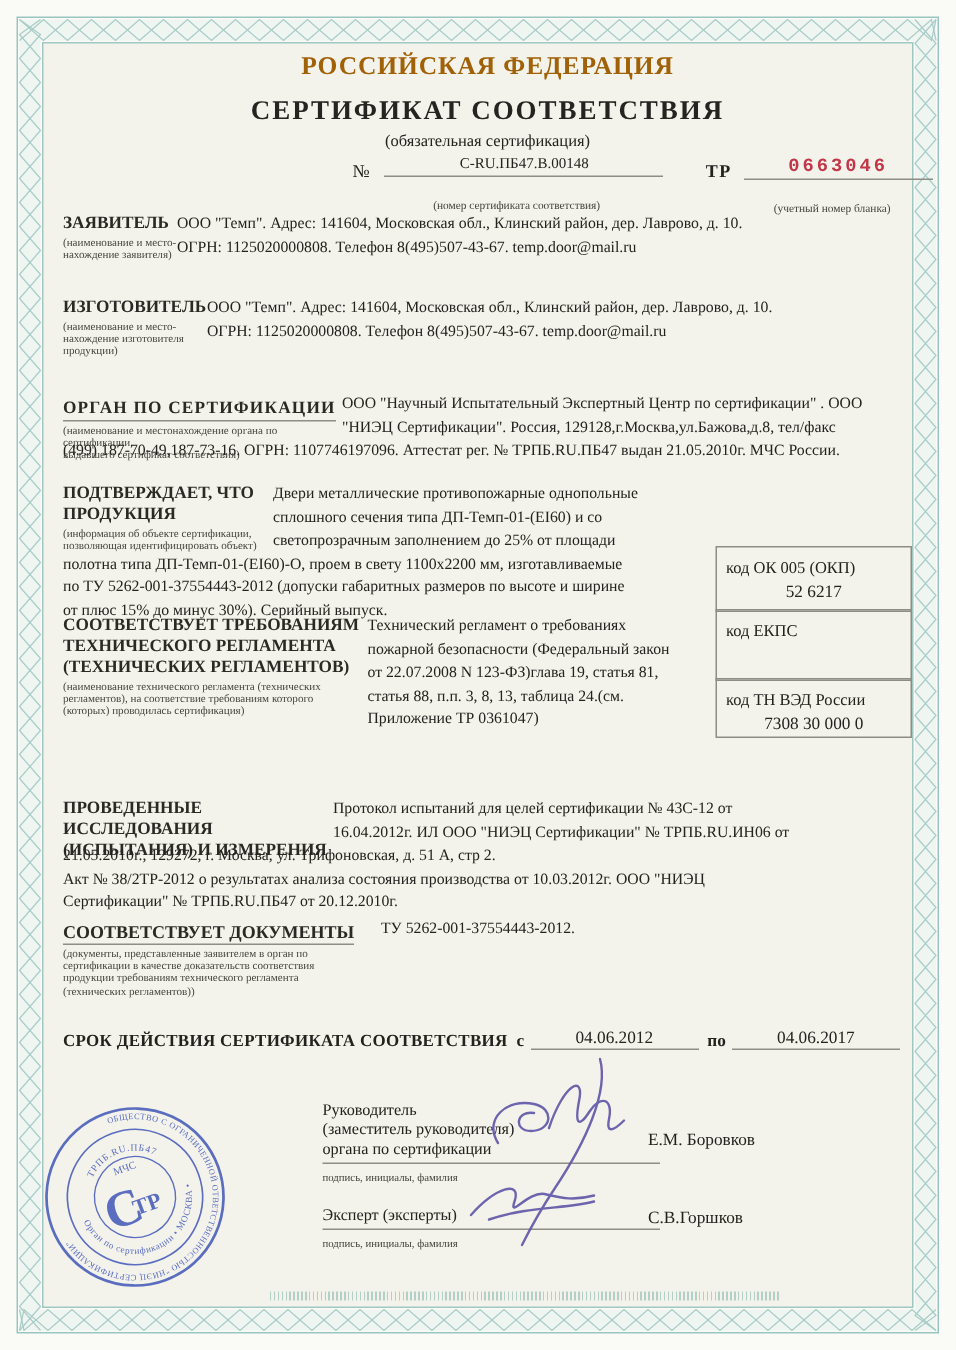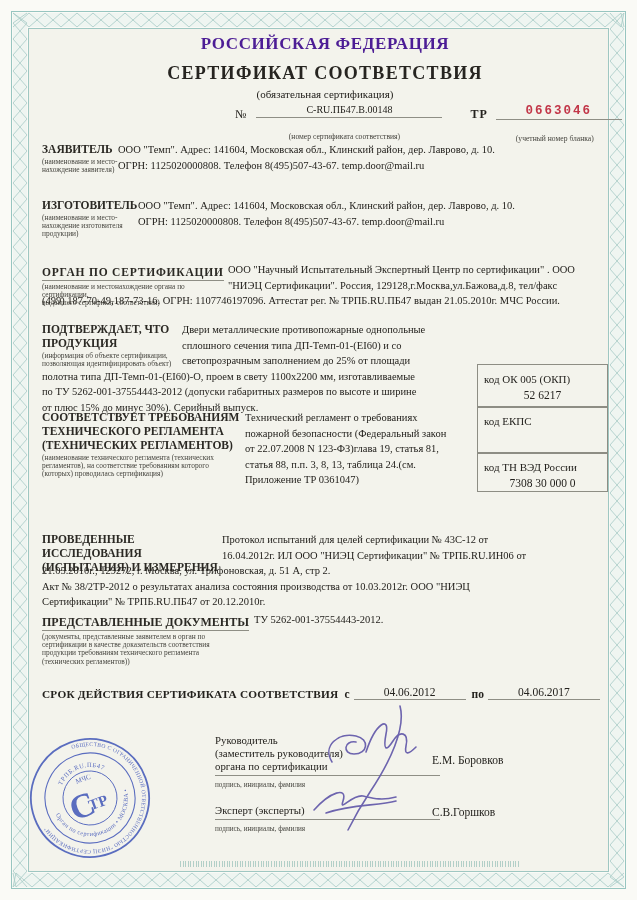--- a/index.html
+++ b/index.html
@@ -4,21 +4,21 @@
 <style>
   html,body{margin:0;padding:0;}
   body{width:637px;height:900px;background:#ffffff;font-family:"Liberation Serif",serif;}
   .page{position:relative;width:637px;height:900px;background:#fafaf6;overflow:hidden;}
   #border-svg{position:absolute;left:0;top:0;z-index:0;}
   .content{position:absolute;left:42px;top:30px;width:566px;height:842px;z-index:1;color:#24221e;}
   .pre{white-space:pre-line;}
   .center{text-align:center;}
   .abs{position:absolute;}
 
-  .hdr-country{top:4px;left:0;width:100%;font-size:17px;font-weight:bold;letter-spacing:.6px;color:#4c1d95;}
+  .hdr-country{top:4px;left:0;width:100%;font-size:17px;font-weight:bold;letter-spacing:.6px;color:#a16207;}
   .hdr-title{top:33px;left:0;width:100%;font-size:18px;font-weight:bold;letter-spacing:1.3px;color:#262420;}
   .hdr-sub{top:58px;left:0;width:100%;font-size:11px;}
 
   .numrow{top:74px;left:193px;display:flex;align-items:flex-start;}
   .numrow .sign{font-size:12px;margin-top:3px;}
   .field{border-bottom:1px solid #8e8e85;text-align:center;}
   .numfield1{width:186px;margin-left:10px;font-size:10px;padding-bottom:2px;}
   .numfield2{width:126px;margin-left:8px;font-family:"Liberation Mono",monospace;font-weight:bold;font-size:12.5px;letter-spacing:2px;color:#c23648;padding-bottom:1px;}
   .tr-sign{font-weight:bold;font-size:12px;letter-spacing:1px;margin-left:28px;margin-top:3px;}
   .fcaption{font-size:7.6px;color:#45443e;text-align:center;margin-top:14px;}
@@ -191,21 +191,21 @@
       </div>
       <div class="stext pre">Протокол испытаний для целей сертификации № 43С-12 от
 16.04.2012г. ИЛ ООО "НИЭЦ Сертификации" № ТРПБ.RU.ИН06 от
 21.05.2010г., 129272, г. Москва, ул. Трифоновская, д. 51 А, стр 2.
 Акт № 38/2ТР-2012 о результатах анализа состояния производства от 10.03.2012г. ООО "НИЭЦ
 Сертификации" № ТРПБ.RU.ПБ47 от 20.12.2010г.</div>
     </div>
 
     <div class="abs section sec-documents">
       <div class="fl">
-        <div class="slabel">ПРЕДСТАВЛЕННЫЕ ДОКУМЕНТЫ</div>
+        <div class="slabel">СООТВЕТСТВУЕТ ДОКУМЕНТЫ</div>
         <div class="snote pre">(документы, представленные заявителем в орган по
 сертификации в качестве доказательств соответствия
 продукции требованиям технического регламента
 (технических регламентов))</div>
       </div>
       <div class="stext">ТУ 5262-001-37554443-2012.</div>
     </div>
 
     <div class="abs validity">
       <span class="vlabel">СРОК ДЕЙСТВИЯ СЕРТИФИКАТА СООТВЕТСТВИЯ</span>

